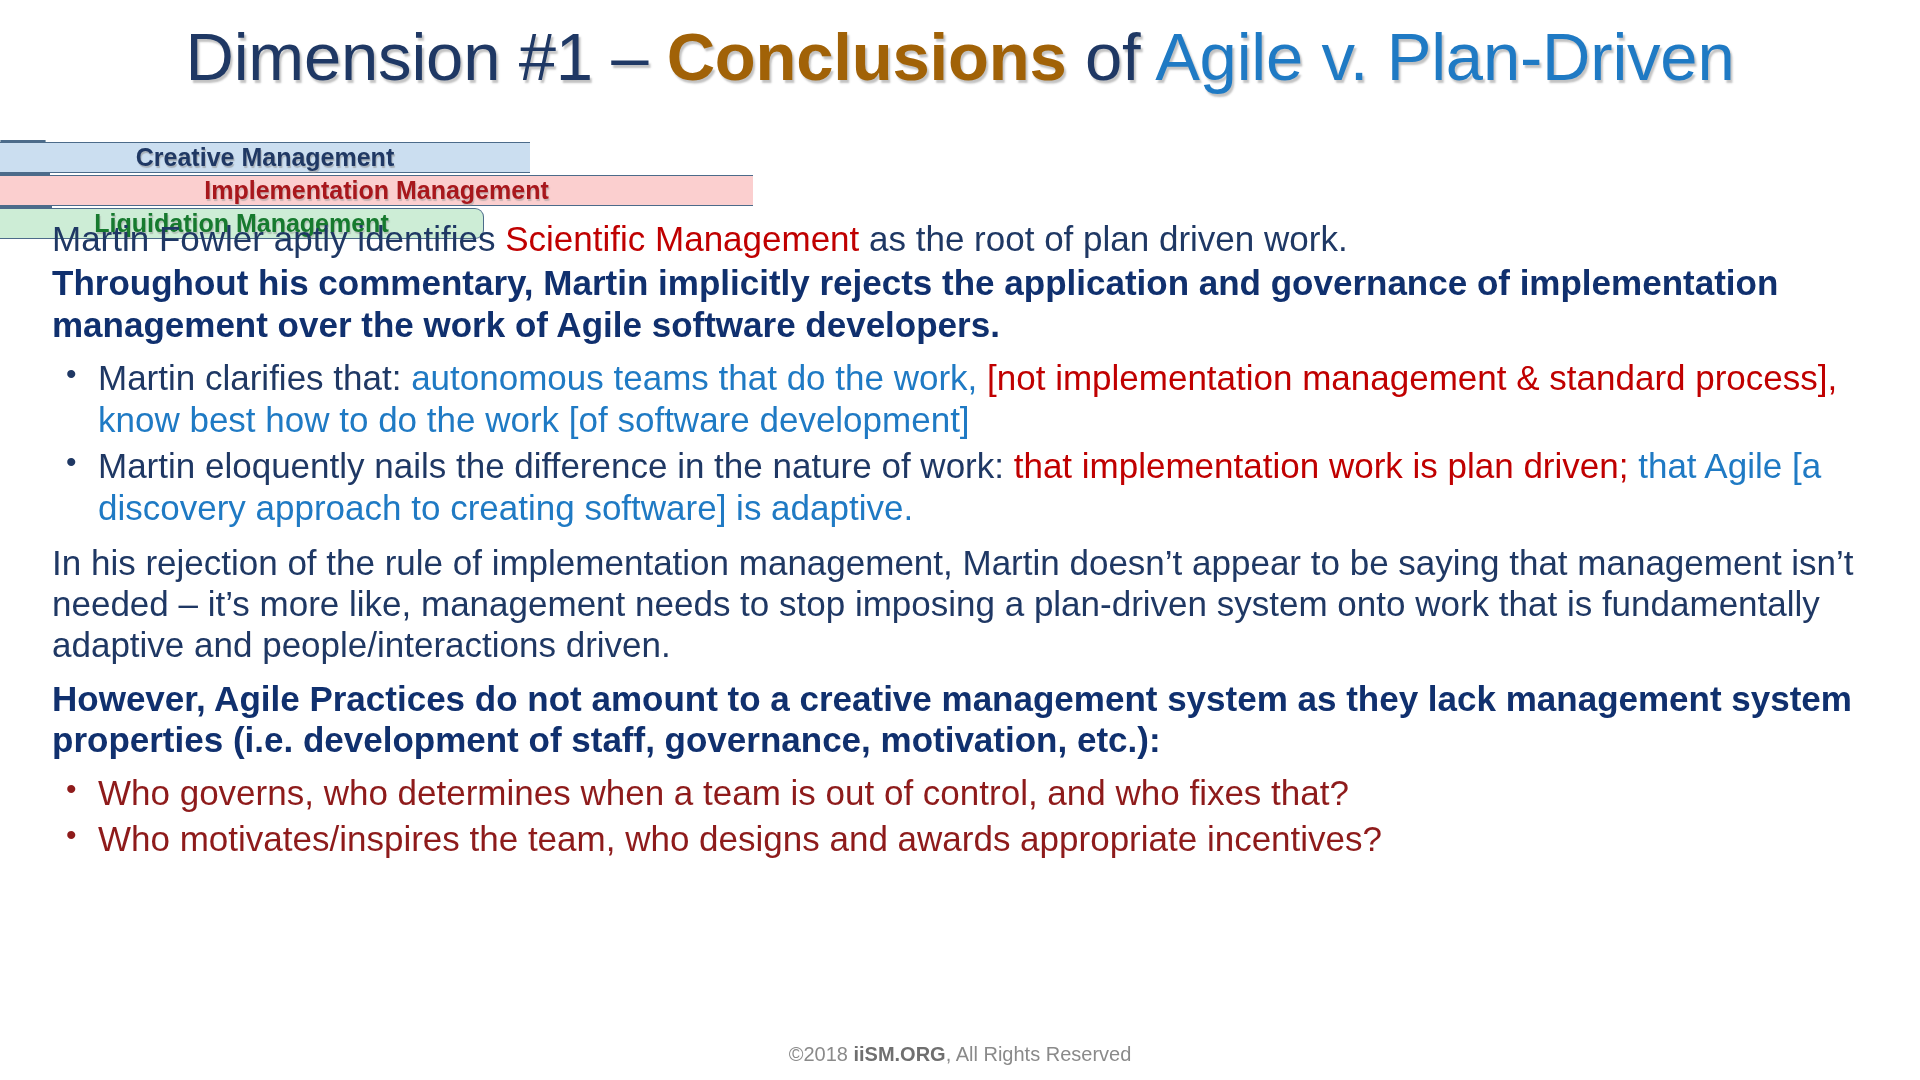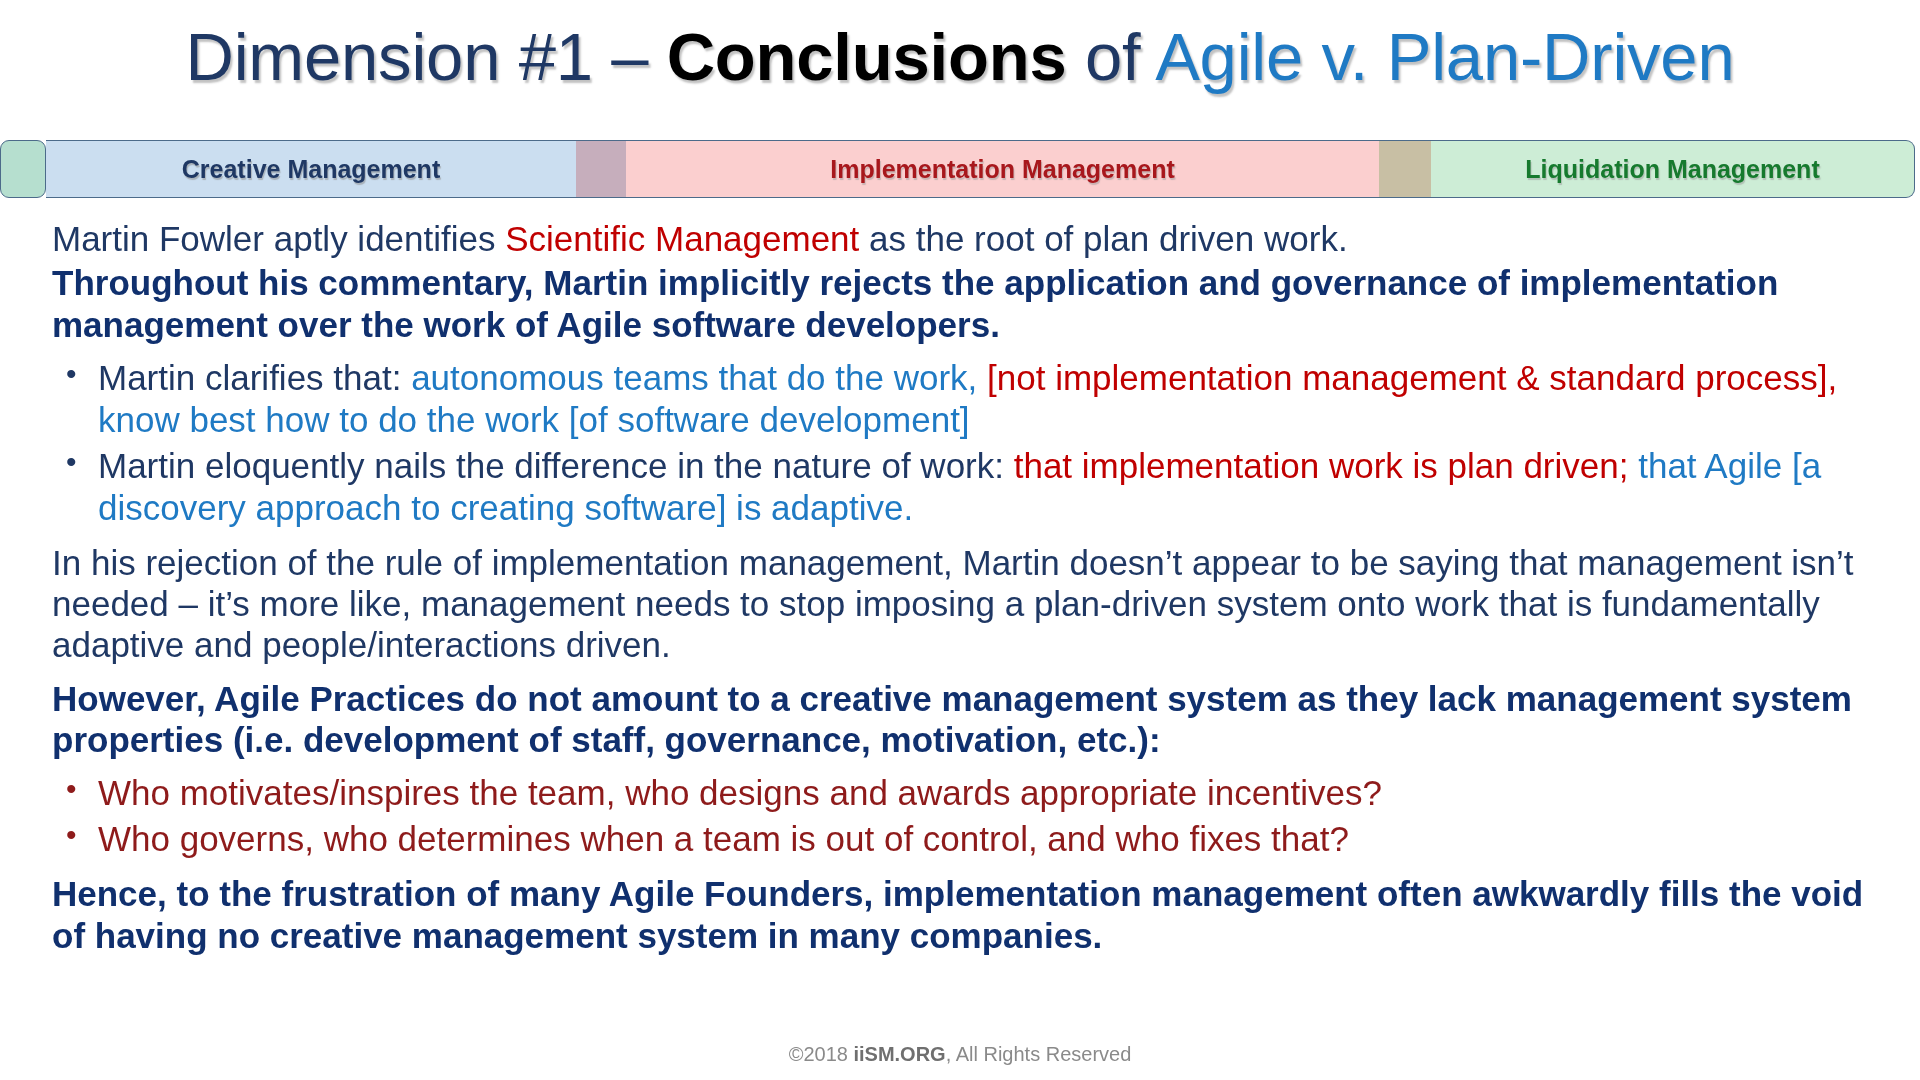--- a/index.html
+++ b/index.html
@@ -20,30 +20,31 @@
     position:absolute;
     top:22px; left:0; width:1920px;
     text-align:center;
     font-size:67px;
     line-height:1.05;
     white-space:nowrap;
     letter-spacing:-0.2px;
     text-shadow:2px 3px 2px rgba(120,120,120,0.45);
   }
   .t-dark   { color:#1F3864; font-weight:400; }
-  .t-bold   { color:#000000; font-weight:700;margin-top:47px; }
+  .t-bold   { color:#a16207; font-weight:700;margin-top:47px; }
   .t-light  { color:#1F7AC4; font-weight:400; }
 
   
   .banner {
     position:absolute;
     top:140px; left:0;
     width:1920px; height:58px;
     display:flex;
     align-items:stretch;
+    flex-direction:column;
   }
   .bseg {
     position:relative;
     display:flex; align-items:center; justify-content:center;
     border-top:1.5px solid #4C6B8A;
     border-bottom:1.5px solid #4C6B8A;
     font-size:25px;
     font-weight:700;
   }
   .bseg-end {
@@ -150,27 +151,26 @@
 
     <p class="para">In his rejection of the rule of implementation management, Martin doesn’t appear to be saying that management isn’t needed – it’s more like, management needs to stop imposing a plan-driven system onto work that is fundamentally adaptive and people/interactions driven.</p>
 
     <div class="spacer-sm"></div>
 
     <p class="para bold">However, Agile Practices do not amount to a creative management system as they lack management system properties (i.e. development of staff, governance, motivation, etc.):</p>
 
     <div class="spacer-sm"></div>
 
     <ul class="bul red">
+      <li>Who governs, who determines when a team is out of control, and who fixes that?</li>
       <li>Who motivates/inspires the team, who designs and awards appropriate incentives?</li>
-      <li>Who governs, who determines when a team is out of control, and who fixes that?</li>
     </ul>
 
     <div class="spacer-sm"></div>
 
-    <p class="para bold">Hence, to the frustration of many Agile Founders, implementation management often awkwardly fills the void of having no creative management system in many companies.</p>
 
   </div>
 
   <div class="footer">
     <span>©2018 </span><b>iiSM.ORG</b><span>,  All Rights Reserved</span>
   </div>
 
 </div>
 
 </body></html>

